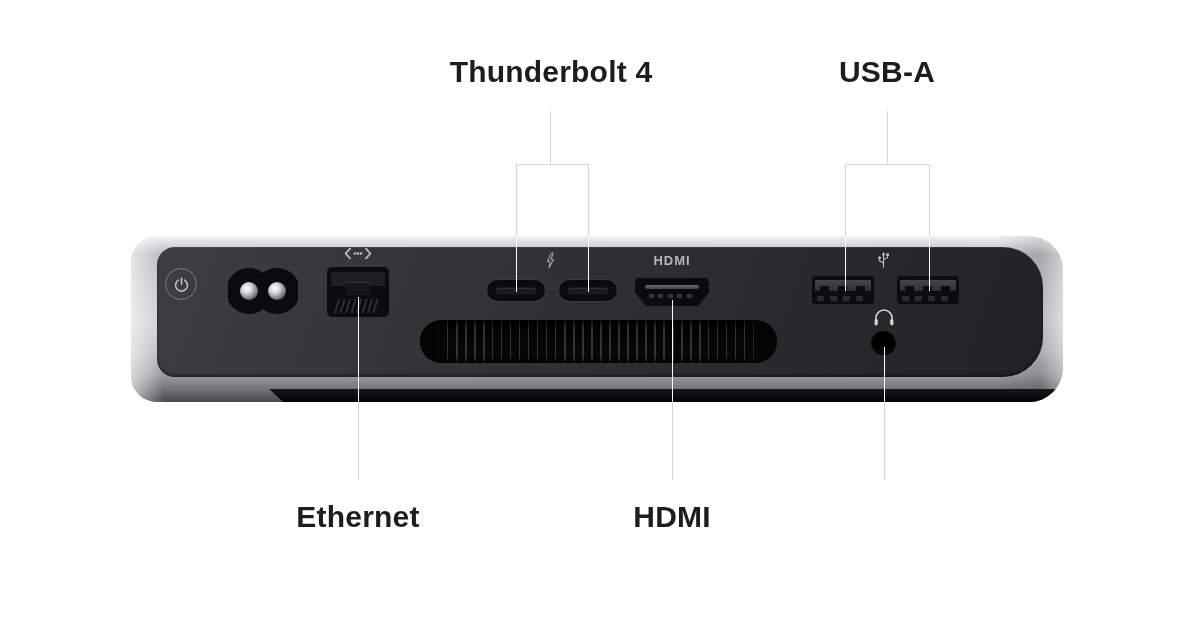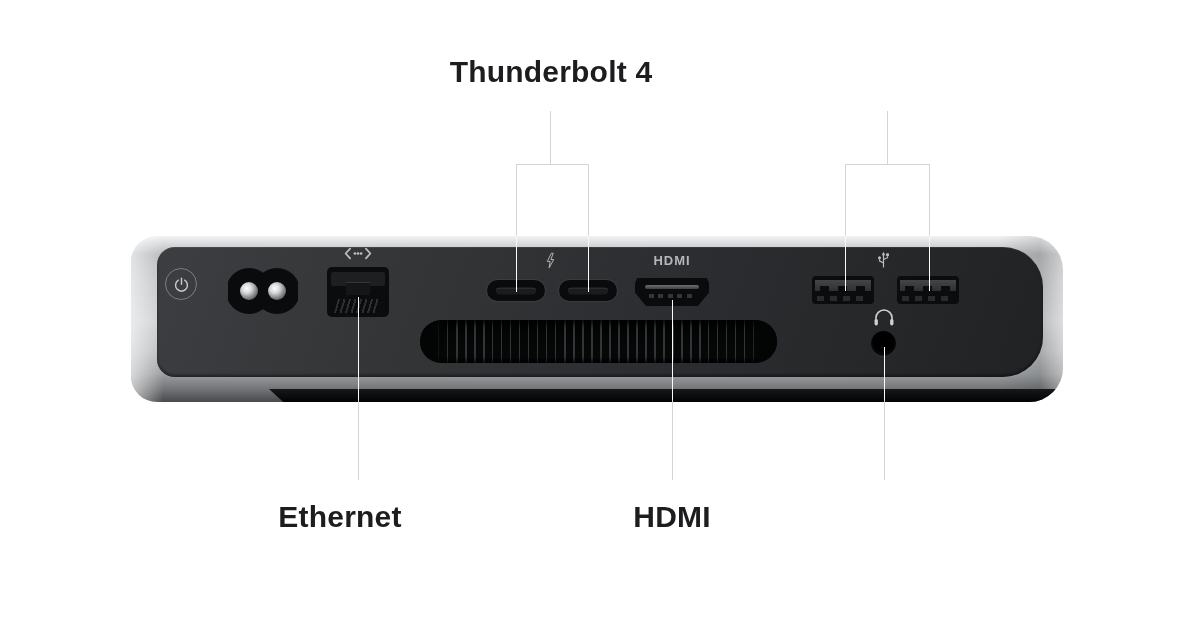--- a/index.html
+++ b/index.html
@@ -125,20 +125,21 @@
   }
 
   svg { display:block; }
 </style>
 </head>
 <body>
 
 <div class="canvas">
 
   <div class="callout-label" style="left:551px; top:55px;">Thunderbolt 4</div>
+  <div class="callout-label" style="left:887px; top:55px;">USB-A</div>
 
   <div class="device">
     <div class="base-shadow"></div>
 
     <div class="panel">
 
       <div class="power-btn">
         <span>
           <svg width="17" height="17" viewBox="0 0 20 20" fill="none" stroke="currentColor" stroke-width="1.7" stroke-linecap="round">
             <path d="M10 2.5 v7.2"></path>
@@ -249,16 +250,16 @@
   <div class="line" style="left:929px; top:164px; width:1px; height:72px;"></div>
   <div class="line white" style="left:929px; top:236px; width:1px; height:55px;"></div>
 
   <div class="line white" style="left:358px; top:297px; width:1px; height:103px;"></div>
   <div class="line" style="left:358px; top:400px; width:1px; height:80px;"></div>
   <div class="line white" style="left:672px; top:300px; width:1px; height:100px;"></div>
   <div class="line" style="left:672px; top:400px; width:1px; height:80px;"></div>
   <div class="line white" style="left:884px; top:347px; width:1px; height:53px;"></div>
   <div class="line" style="left:884px; top:400px; width:1px; height:80px;"></div>
 
-  <div class="callout-label" style="left:340px; top:500px;">Ethernet</div>
+  <div class="callout-label" style="left:358px; top:500px;">Ethernet</div>
   <div class="callout-label" style="left:672px; top:500px;">HDMI</div>
 
 </div>
 
 </body></html>

